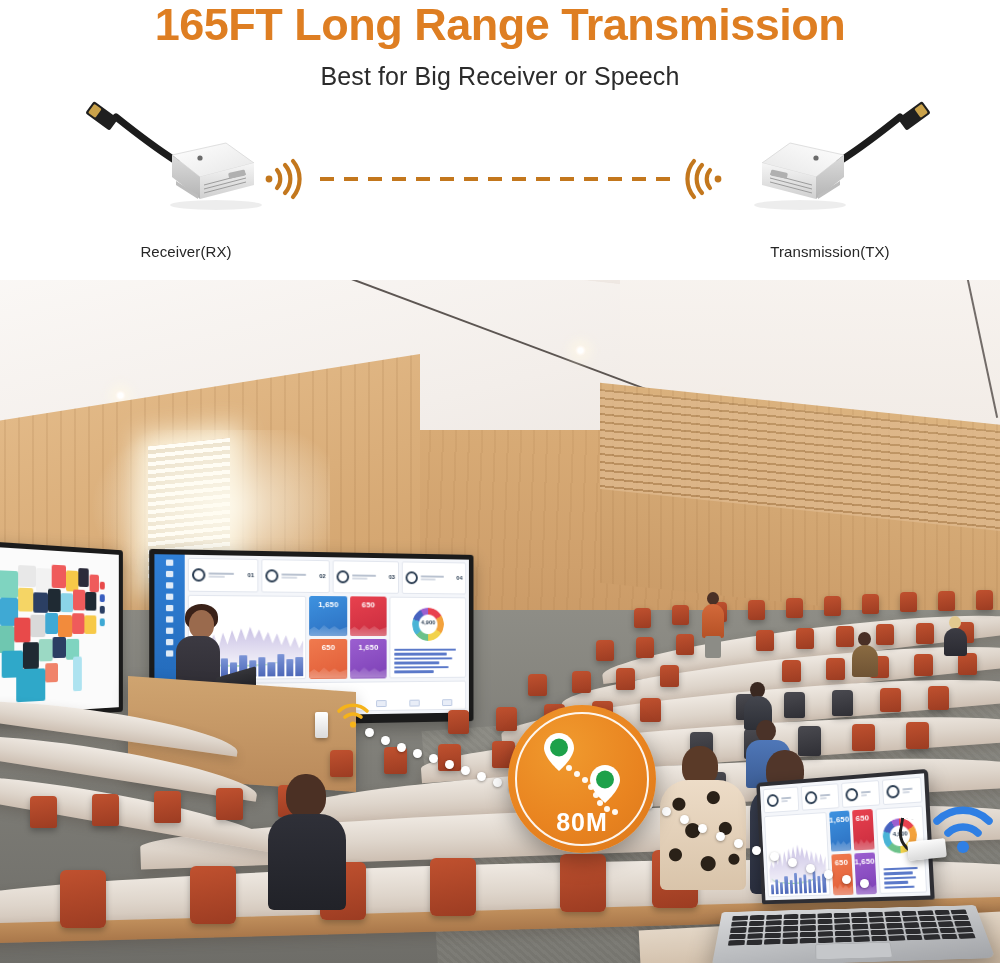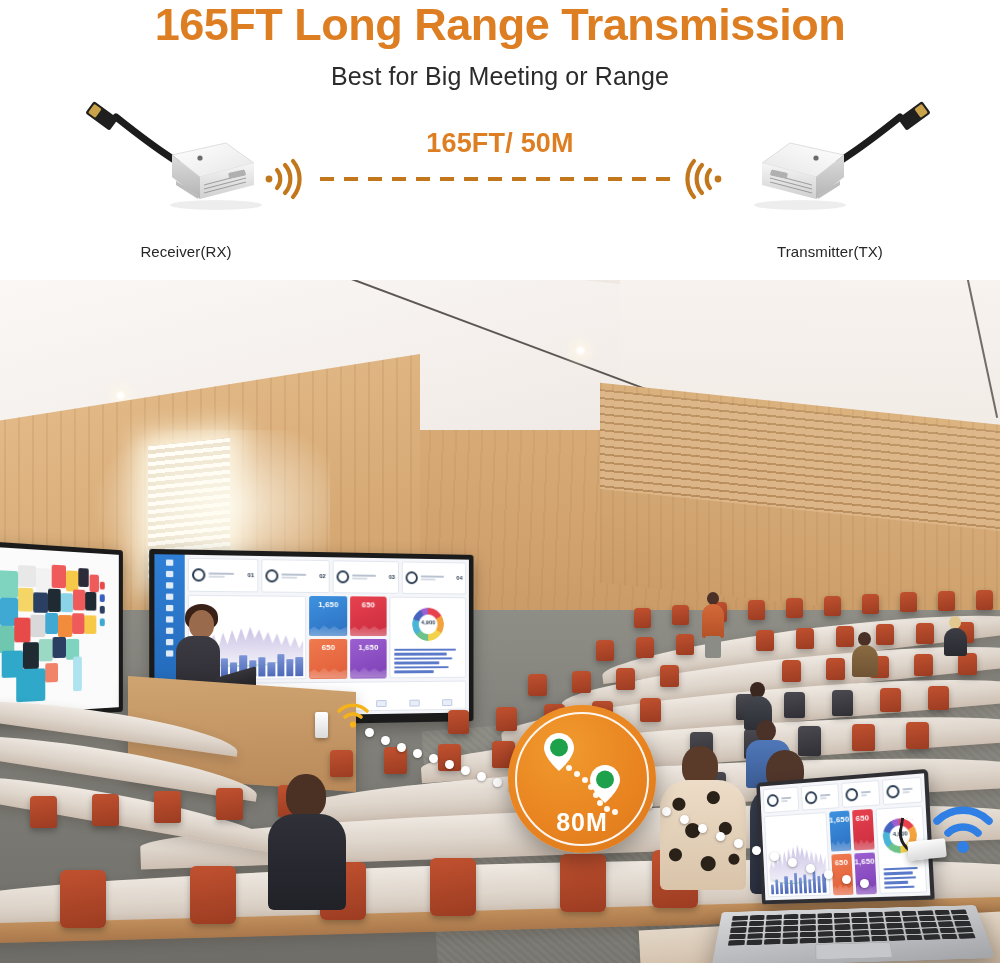--- a/index.html
+++ b/index.html
@@ -392,21 +392,21 @@
   }
 </style>
 </head>
 <body>
 
 <div class="page">
 
   <section class="top-panel">
 
     <h1 class="headline">165FT Long Range Transmission</h1>
-    <h2 class="subhead">Best for Big Meeting or Range</h2>
+    <h2 class="subhead">Best for Big Receiver or Speech</h2>
 
     <div class="device-block left">
       <div class="dongle-wrap">
         <svg width="220" height="130" viewBox="0 0 220 130">
           <defs>
             <linearGradient id="bodyTop" x1="0" y1="0" x2="1" y2="1">
               <stop offset="0%" stop-color="#ffffff"></stop>
                 <stop offset="100%" stop-color="#e6e6e6"></stop>
             </linearGradient>
             <linearGradient id="bodySide" x1="0" y1="0" x2="0" y2="1">
@@ -466,25 +466,24 @@
               <line x1="128" y1="90" x2="170" y2="79"></line>
               <line x1="128" y1="94" x2="170" y2="83"></line>
               <line x1="128" y1="98" x2="170" y2="87"></line>
             </g>
             <circle cx="124" cy="63" r="2.6" fill="#6b6b6b"></circle>
             <rect x="152" y="78" width="17" height="6" rx="1.6" fill="#b0b0b0" transform="rotate(-12 152 78)"></rect>
             <ellipse cx="140" cy="110" rx="46" ry="5" fill="#000" opacity="0.07"></ellipse>
           </g>
         </svg>
       </div>
-      <div class="device-caption">Transmitter(TX)</div>
+      <div class="device-caption">Transmission(TX)</div>
     </div>
 
     <div class="center-group">
-      <div class="dist-label">165FT/ 50M</div>
 
       <span class="wave-left">
         <svg width="42" height="42" viewBox="0 0 42 42">
           <g fill="none" stroke="#C3771D" stroke-width="4.2" stroke-linecap="round">
             <path d="M15,12 A14,14 0 0 1 15,30"></path>
             <path d="M23,7  A21,21 0 0 1 23,35"></path>
             <path d="M31,3  A28,28 0 0 1 31,39"></path>
           </g>
           <circle cx="7" cy="21" r="3.4" fill="#C3771D"></circle>
         </svg>

